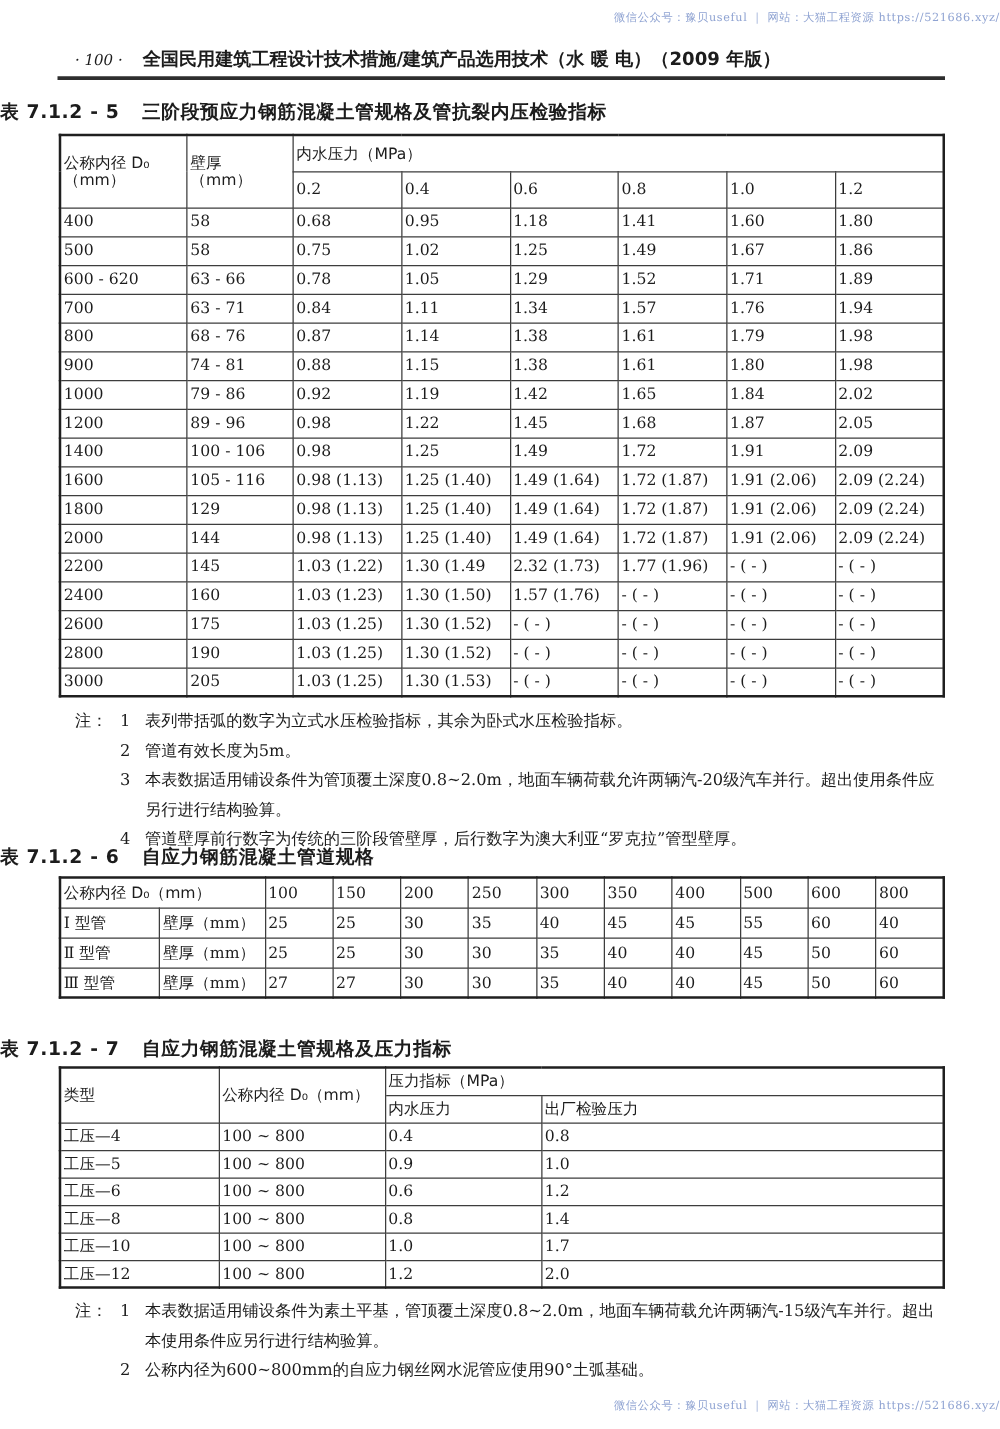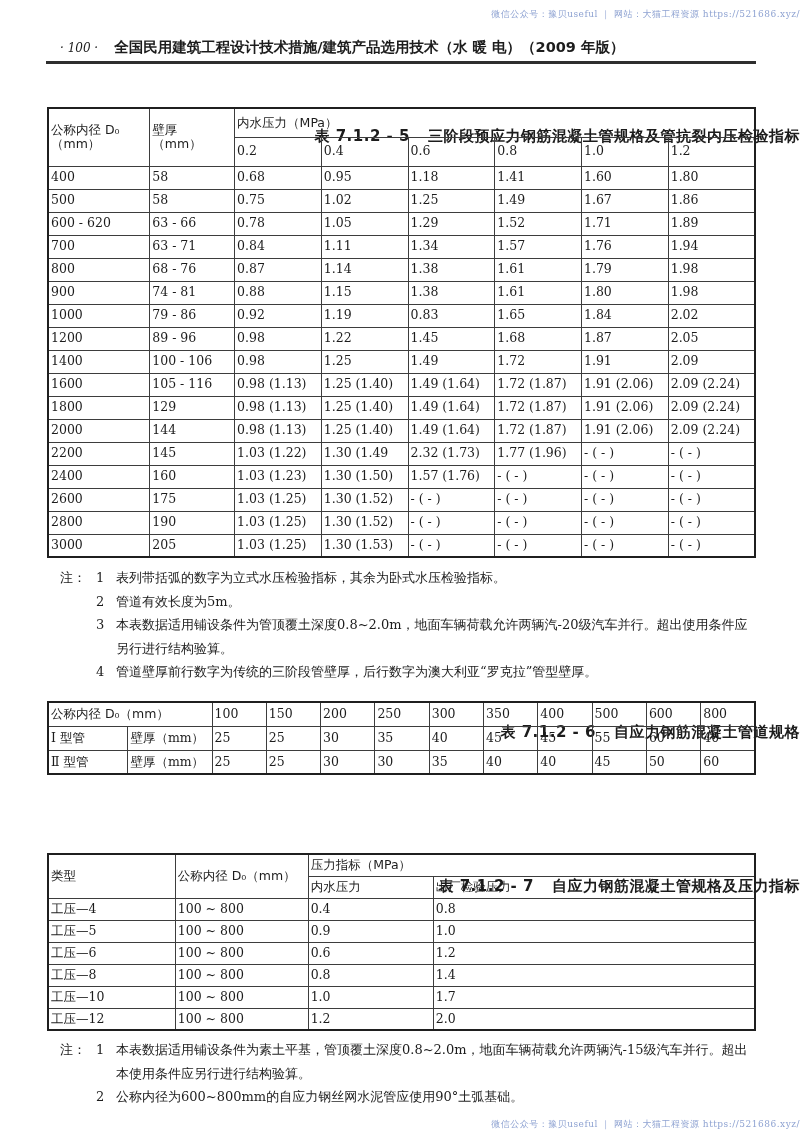--- a/index.html
+++ b/index.html
@@ -23,22 +23,22 @@
   }
   .pageno{
     font-family:"DejaVu Serif","Liberation Serif",serif;
     font-style:italic;font-size:12px;margin-right:16px;
   }
   .htitle-reg{font-weight:700}
   .htitle-bold{font-weight:800}
   .hrule{position:absolute;top:61px;left:46px;right:44px;border-top:3px solid #2e2e2e}
 
   .tbl-title{
-    position:absolute;left:0;right:0;text-align:right;
-    font-size:15px;font-weight:800;letter-spacing:.5px;margin-top:47px;
+    position:absolute;left:0;right:0;text-align:left;
+    font-size:15px;font-weight:800;letter-spacing:.5px;
   }
   .tbl-title .cap-label{margin-right:18px}
   #t5-title{top:80px}
   #t6-title{top:676px}
   #t7-title{top:830px}
 
   table.t{
     position:absolute;left:47px;width:709px;
     border-collapse:collapse;table-layout:fixed;
     font-size:12.5px;text-align:left;
@@ -197,21 +197,21 @@
         <td>1.80</td>
         <td>1.98</td>
       </tr>
 
       <tr>
 
       <td>1000</td>
         <td>79 - 86</td>
         <td>0.92</td>
         <td>1.19</td>
-        <td>0.83</td>
+        <td>1.42</td>
         <td>1.65</td>
         <td>1.84</td>
         <td>2.02</td>
       </tr>
 
       <tr>
 
       <td>1200</td>
         <td>89 - 96</td>
         <td>0.98</td>
@@ -421,20 +421,35 @@
         <td>30</td>
         <td>30</td>
         <td>35</td>
         <td>40</td>
         <td>40</td>
         <td>45</td>
         <td>50</td>
         <td>60</td>
       </tr>
 
+      <tr>
+
+      <td>Ⅲ 型管</td>
+        <td>壁厚（mm）</td>
+        <td>27</td>
+        <td>27</td>
+        <td>30</td>
+        <td>30</td>
+        <td>35</td>
+        <td>40</td>
+        <td>40</td>
+        <td>45</td>
+        <td>50</td>
+        <td>60</td>
+      </tr>
     </tbody>
 </table>
 
 <h2 class="tbl-title" id="t7-title">
   <span class="cap-label">表 7.1.2 - 7</span><span>自应力钢筋混凝土管规格及压力指标</span>
 </h2>
 
 <table class="t" id="table7">
   <colgroup>
     <col style="width:18%">

